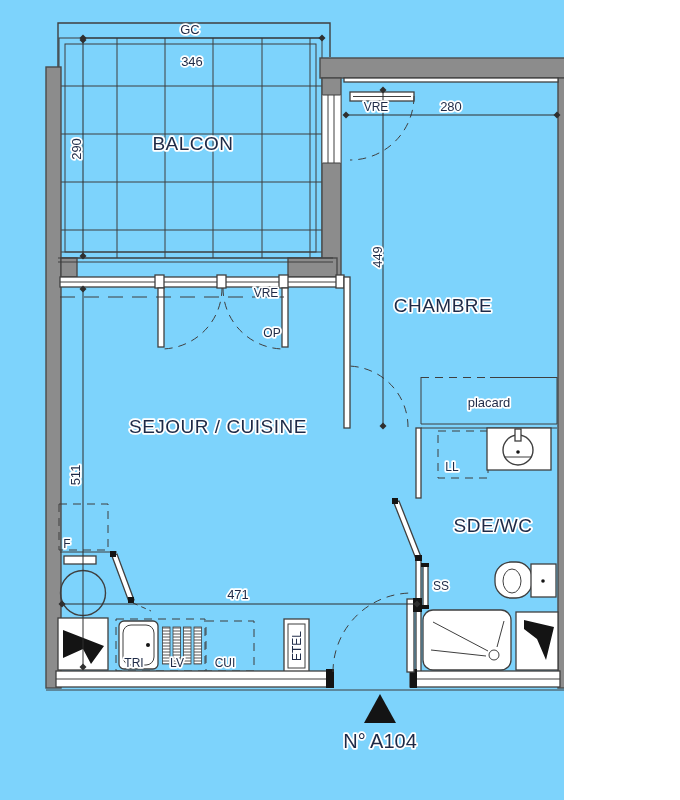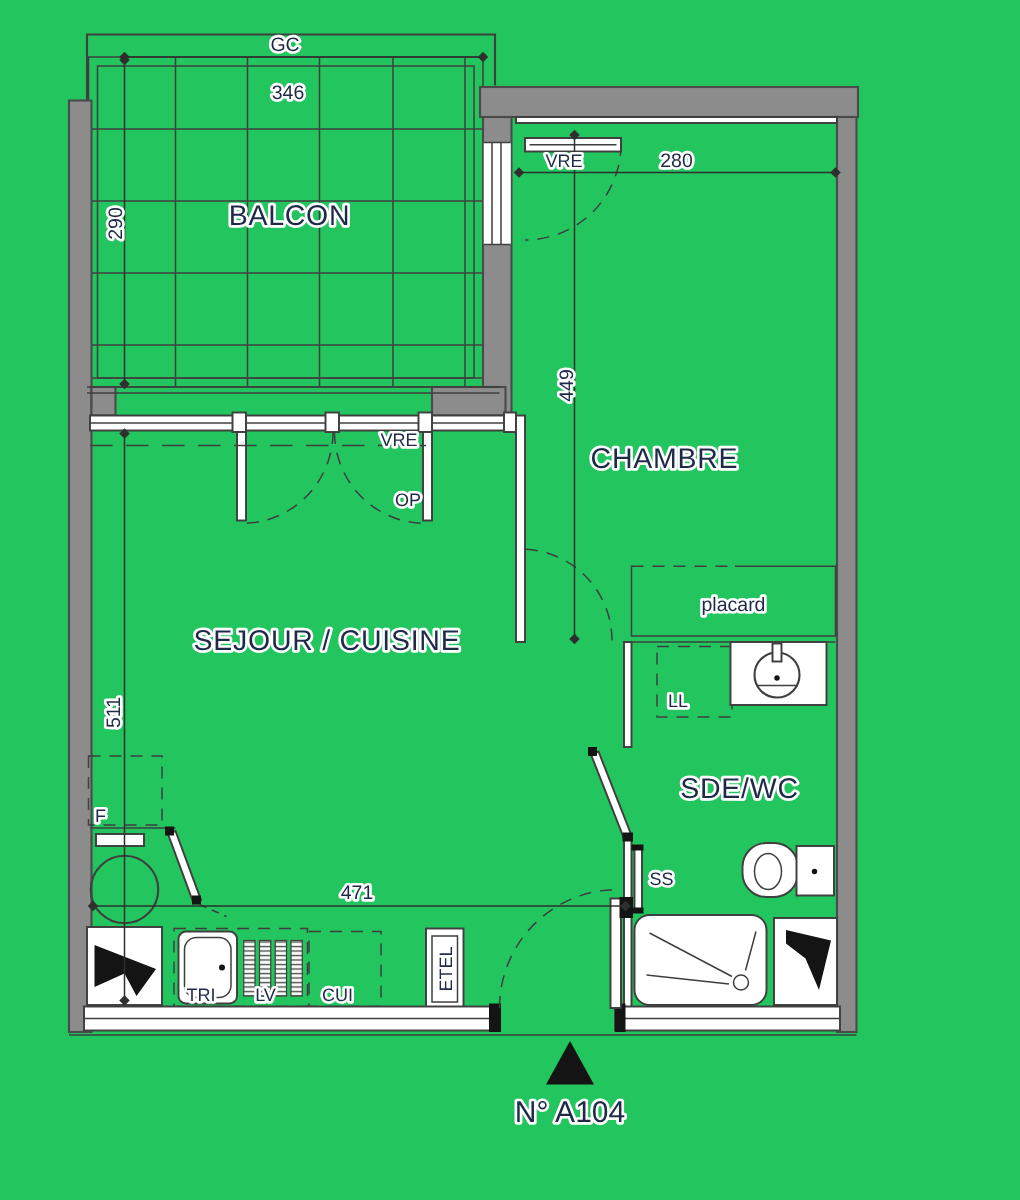--- a/index.html
+++ b/index.html
@@ -1,16 +1,16 @@
 <!DOCTYPE html>
 <html><head>
 <meta charset="utf-8">
 <style>
   html,body{margin:0;padding:0;background:#ffffff;}
-  .stage{width:680px;height:800px;position:relative;background:#22c55e;overflow:hidden;}
+  .stage{width:564px;height:800px;position:relative;background:#7dd3fc;overflow:hidden;}
   svg{display:block;}
   
   .ln  {stroke:#3f3f3f;stroke-width:1.4;fill:none;}
   .lnt {stroke:#3f3f3f;stroke-width:1;fill:none;}
   .wh  {fill:#ffffff;stroke:#3f3f3f;stroke-width:1.3;}
   .wall{stroke:#4a4a4a;stroke-width:1.4;}
   .dash {stroke-dasharray:8 6;}
   .sdash{stroke-dasharray:5 4;}
   .ldash{stroke-dasharray:15 9;}
   .dim {stroke:#2f2f2f;stroke-width:1;fill:none;

